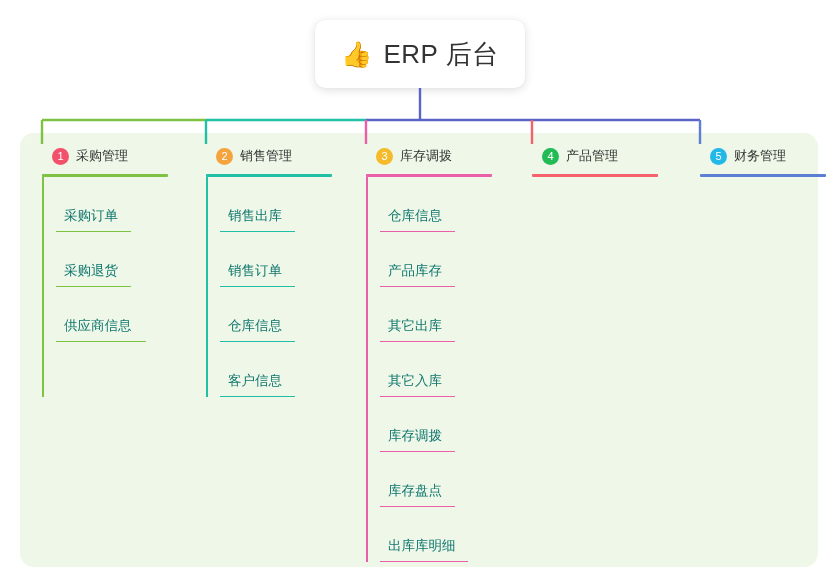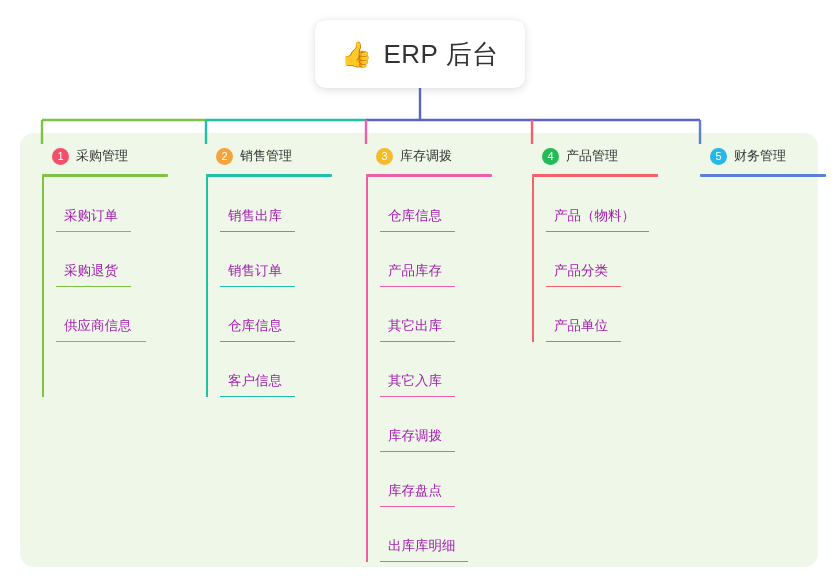--- a/index.html
+++ b/index.html
@@ -55,21 +55,21 @@
   .head-rule{height:3px;border-radius:1px;margin-top:6px;}
 
   .items{position:relative;margin-top:0;}
   .item{
     position:relative;
     height:55px;
     display:block;
   }
   .item-label{
     position:absolute;left:30px;bottom:7px;
-    font-size:13.5px;color:#a21caf;white-space:nowrap;
+    font-size:13.5px;color:#0f766e;white-space:nowrap;
   }
   .item-rule{
     position:absolute;left:22px;bottom:0;height:1.5px;
   }
   .stem{
     position:absolute;left:8px;top:0;width:1.5px;
   }
 </style>
 </head>
 <body>
@@ -182,35 +182,20 @@
             <div class="item-rule" style="background: rgb(234, 95, 168); width: 88px;"></div>
           </div>
         </div>
       </div>
       <div class="col" style="left: 524px;">
         <div class="col-head">
           <span class="badge" style="background: rgb(34, 187, 85);">4</span>
           <span class="col-title">产品管理</span>
         </div>
         <div class="head-rule" style="background: rgb(244, 96, 108); width: 126px; margin-left: 8px;"></div>
-        <div class="items">
-          <div class="stem" style="background: rgb(244, 96, 108); height: 165px;"></div>
-          <div class="item">
-            <span class="item-label">产品（物料）</span>
-            <div class="item-rule" style="background: rgb(244, 96, 108); width: 103px;"></div>
-          </div>
-          <div class="item">
-            <span class="item-label">产品分类</span>
-            <div class="item-rule" style="background: rgb(244, 96, 108); width: 75px;"></div>
-          </div>
-          <div class="item">
-            <span class="item-label">产品单位</span>
-            <div class="item-rule" style="background: rgb(244, 96, 108); width: 75px;"></div>
-          </div>
-        </div>
       </div>
       <div class="col" style="left: 692px;">
         <div class="col-head">
           <span class="badge" style="background: rgb(34, 184, 232);">5</span>
           <span class="col-title">财务管理</span>
         </div>
         <div class="head-rule" style="background: rgb(91, 127, 212); width: 126px; margin-left: 8px;"></div>
       </div>
     </div>
 

